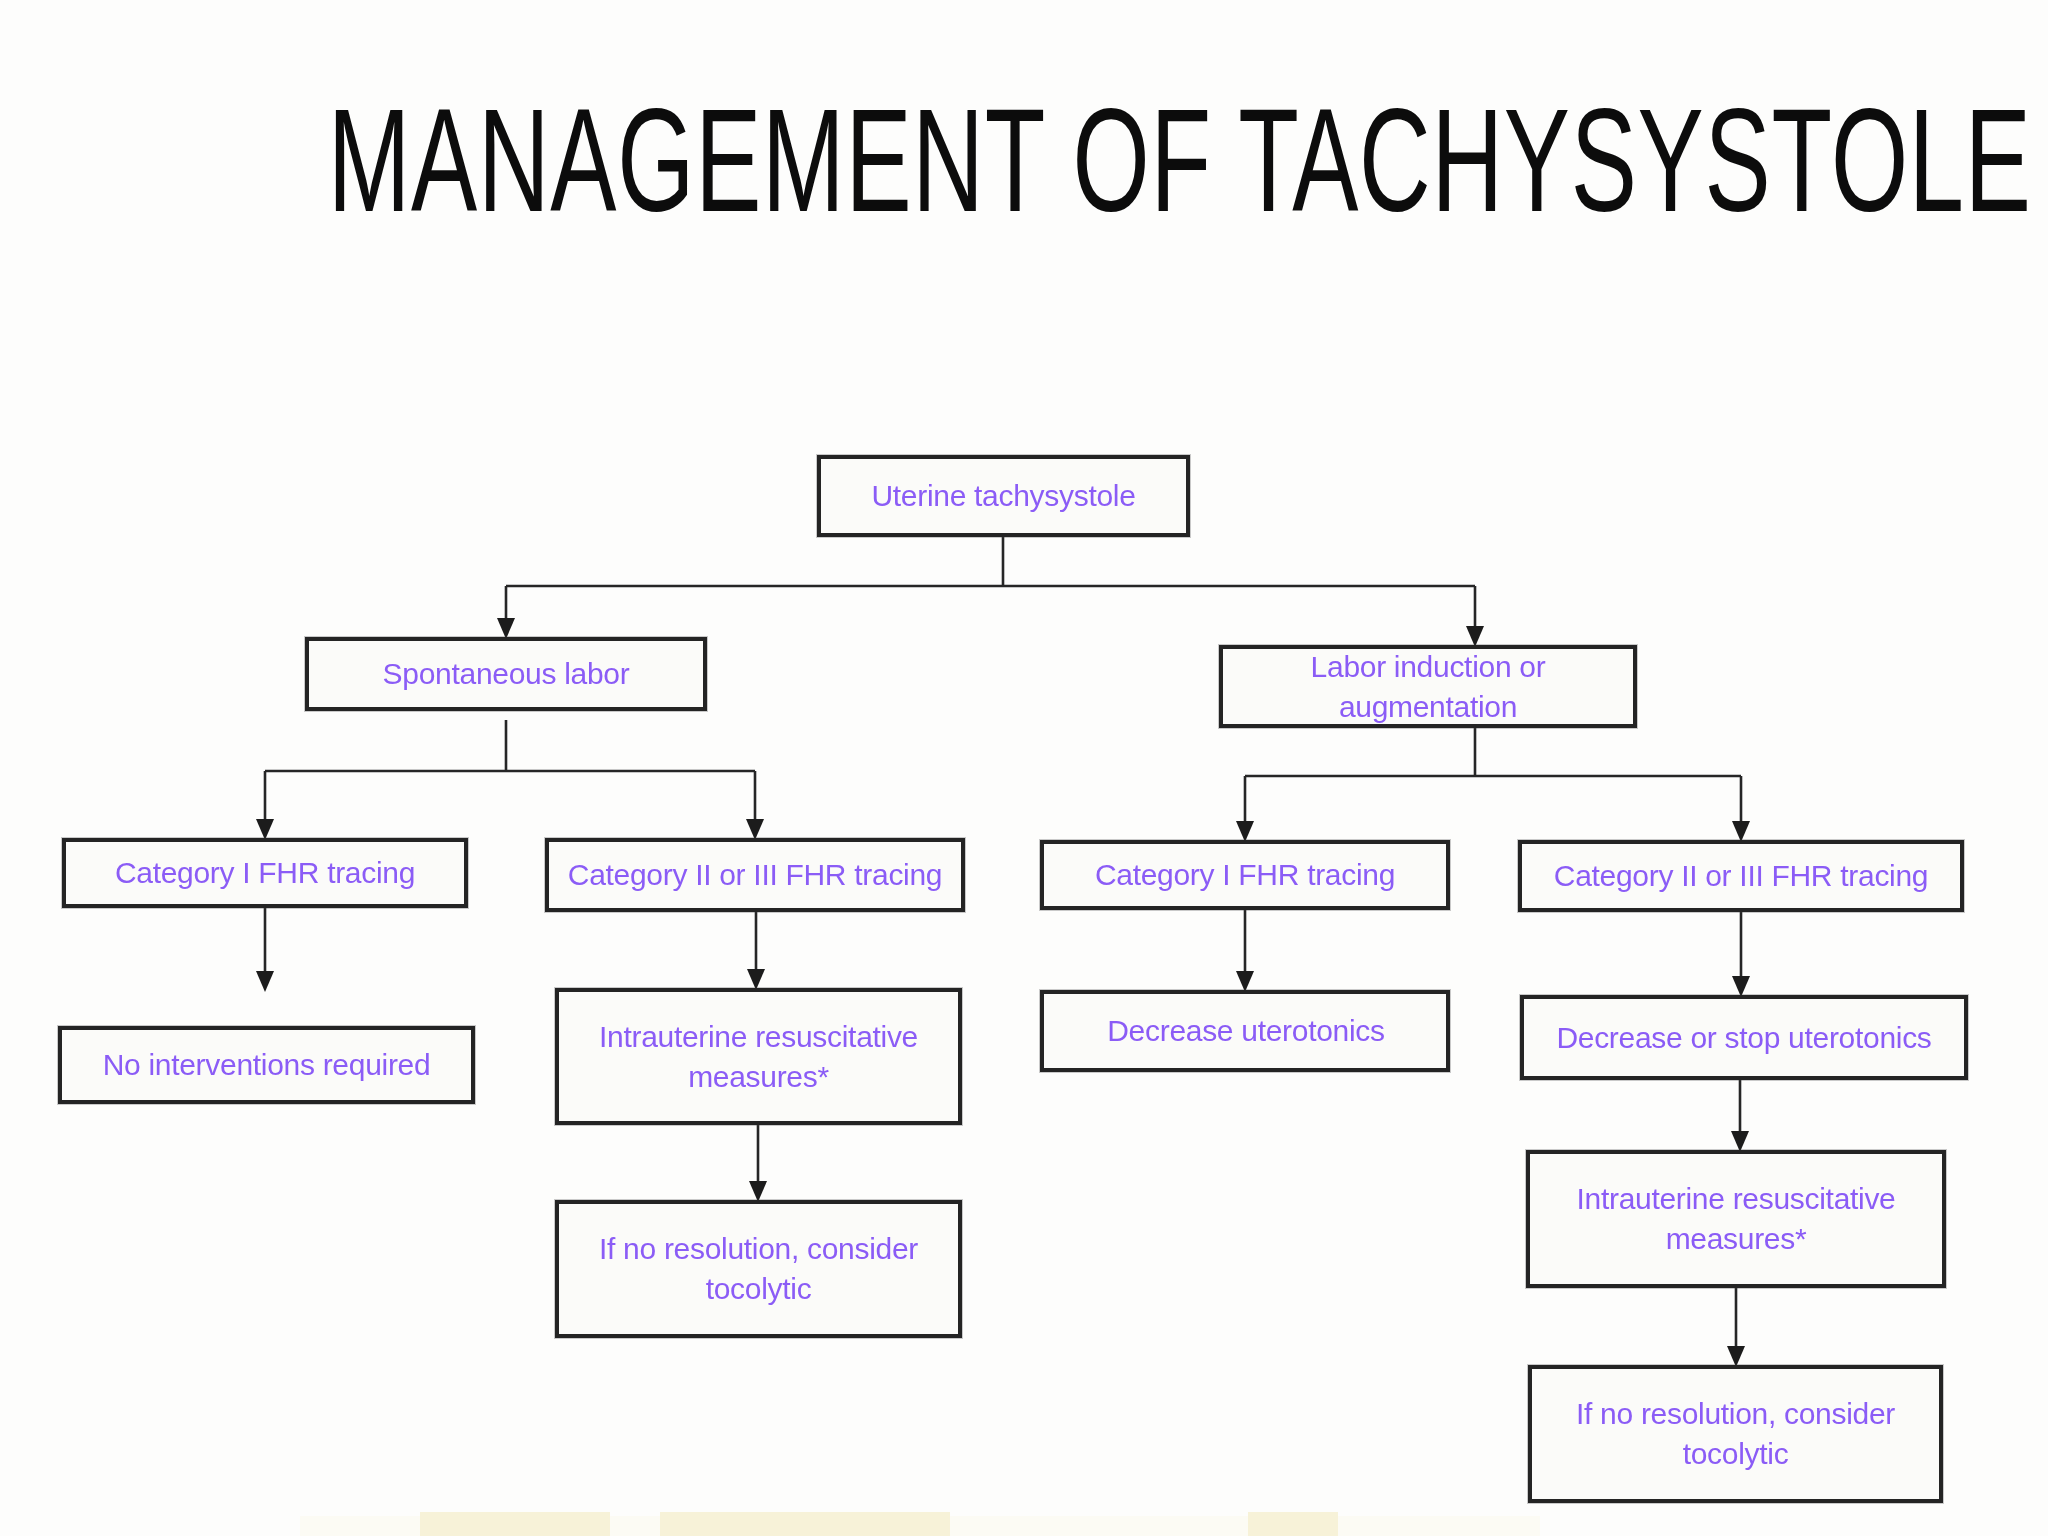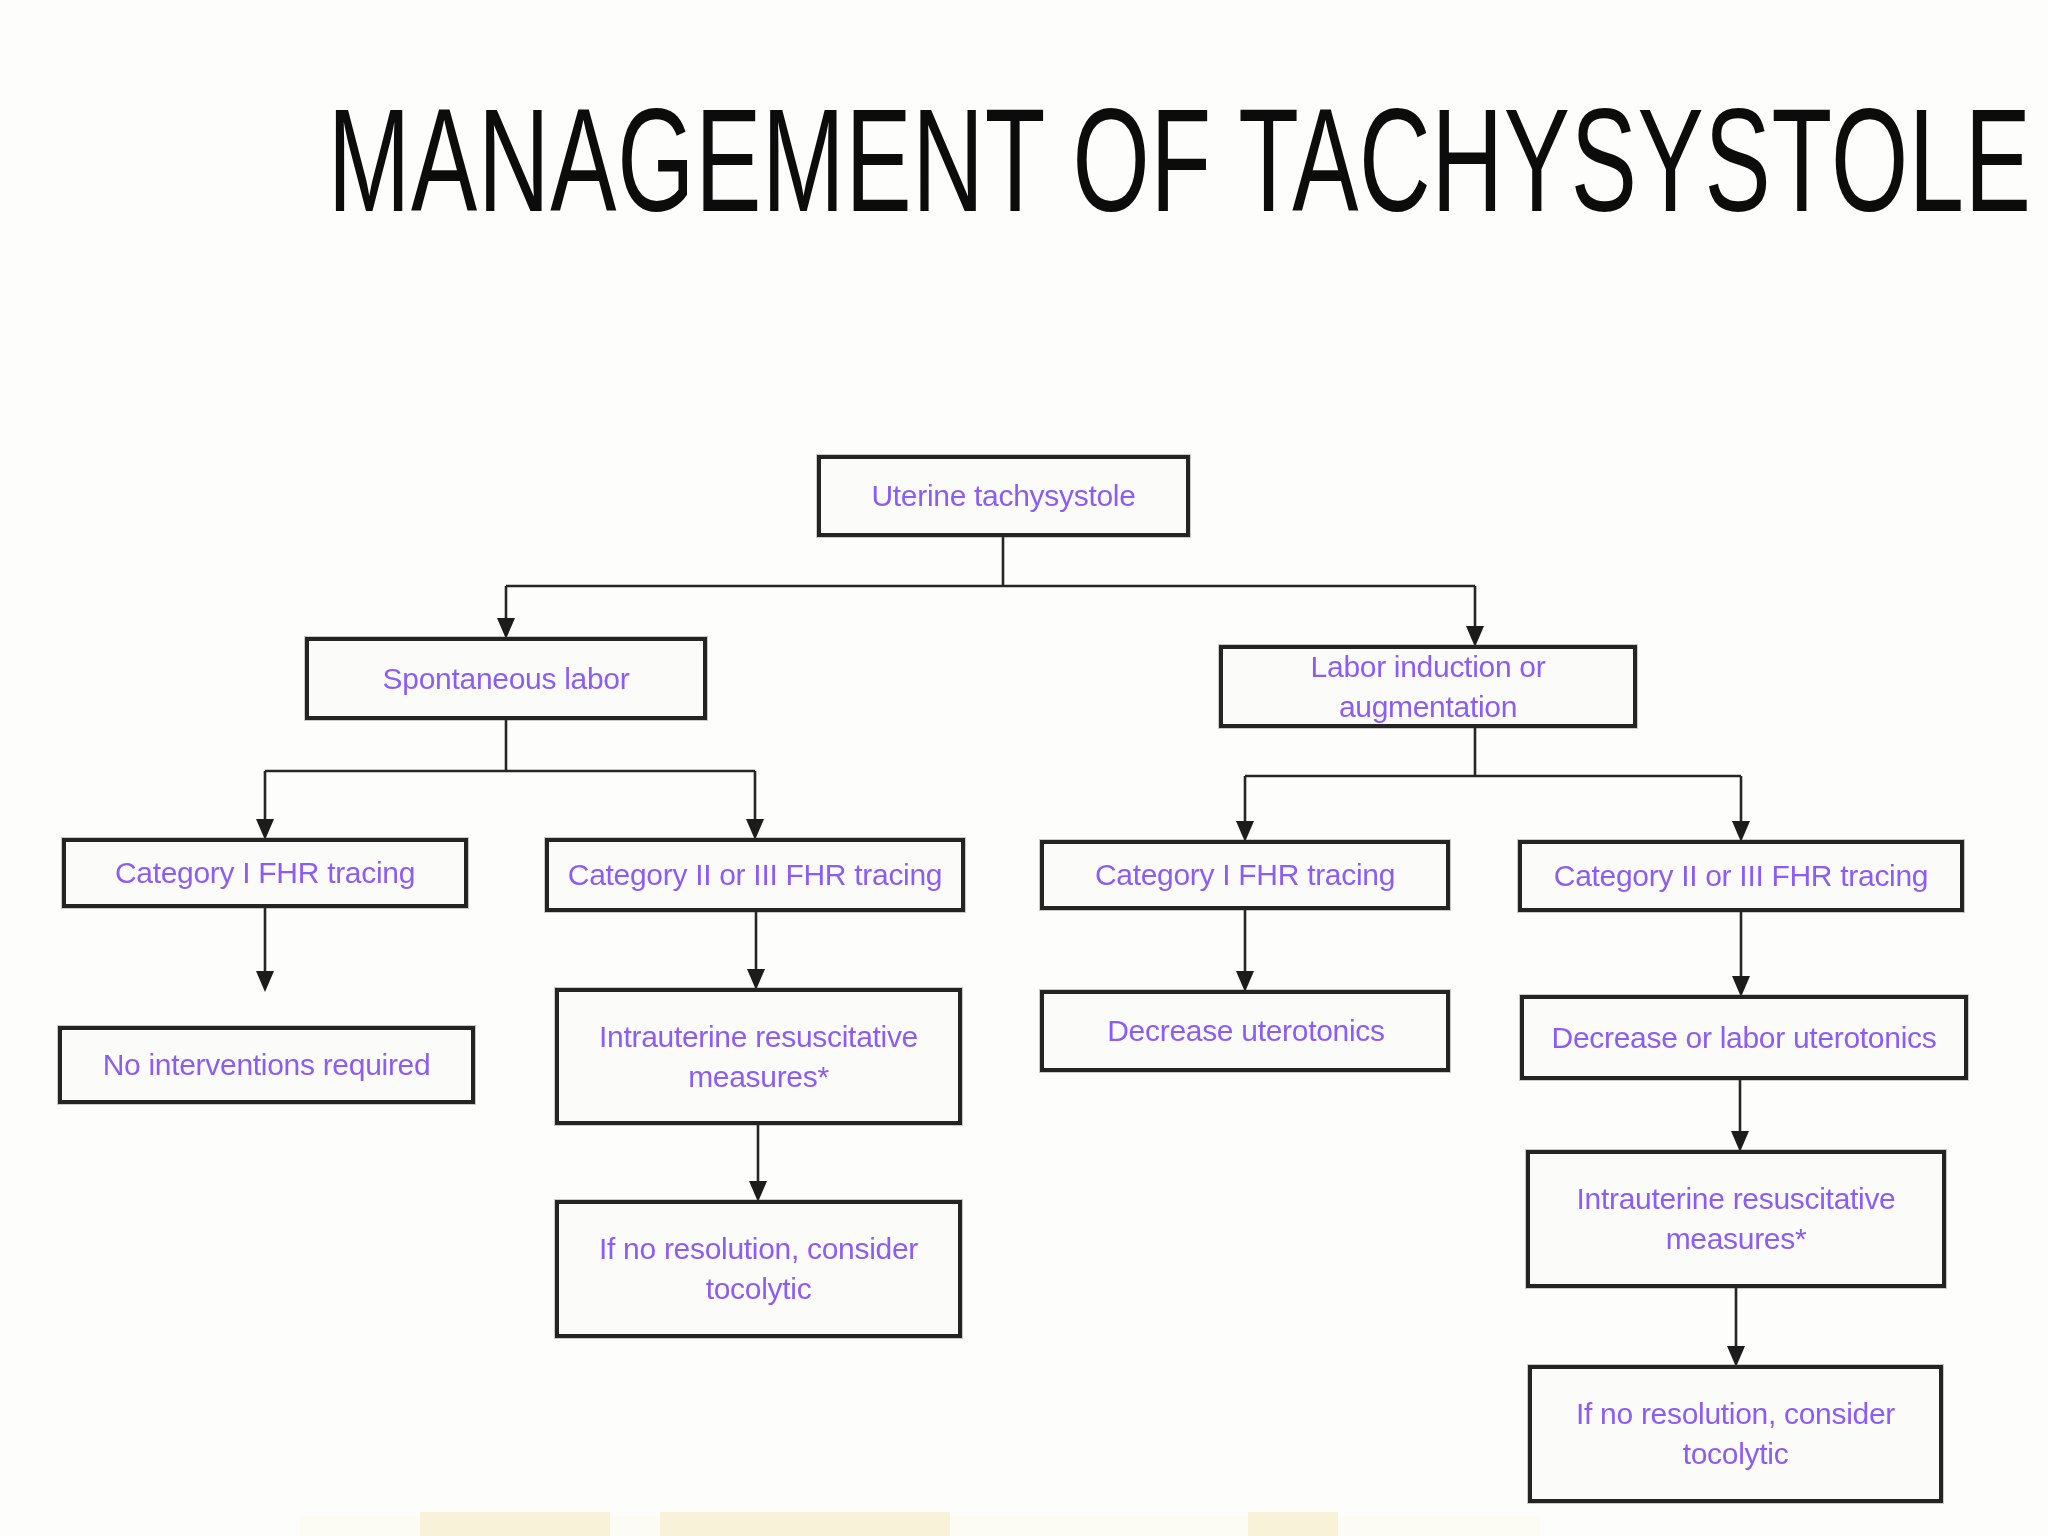--- a/index.html
+++ b/index.html
@@ -128,21 +128,21 @@
     <g>
       <line x1="1736" y1="1288" x2="1736" y2="1349"></line>
       <polygon points="1727,1346 1745,1346 1736,1367"></polygon>
     </g>
   </svg>
 
   <div class="node" style="left:817px; top:455px; width:373px; height:82px;">
     <span>Uterine tachysystole</span>
   </div>
 
-  <div class="node" style="left:305px; top:637px; width:402px; height:83px;">
+  <div class="node" style="left:305px; top:637px; width:402px; height:74px;">
     <span>Spontaneous labor</span>
   </div>
 
   <div class="node" style="left:1219px; top:645px; width:418px; height:83px;">
     <span>Labor induction or augmentation</span>
   </div>
 
   <div class="node" style="left:62px; top:838px; width:406px; height:70px;">
     <span>Category I FHR tracing</span>
   </div>
@@ -165,21 +165,21 @@
 
   <div class="node" style="left:555px; top:988px; width:407px; height:137px;">
     <span>Intrauterine resuscitative measures*</span>
   </div>
 
   <div class="node" style="left:1040px; top:990px; width:410px; height:82px;padding-left:12px;">
     <span>Decrease uterotonics</span>
   </div>
 
   <div class="node" style="left:1520px; top:995px; width:448px; height:85px;">
-    <span>Decrease or labor uterotonics</span>
+    <span>Decrease or stop uterotonics</span>
   </div>
 
   <div class="node" style="left:555px; top:1200px; width:407px; height:138px;">
     <span>If no resolution, consider tocolytic</span>
   </div>
 
   <div class="node" style="left:1526px; top:1150px; width:420px; height:138px;">
     <span>Intrauterine resuscitative measures*</span>
   </div>
 

